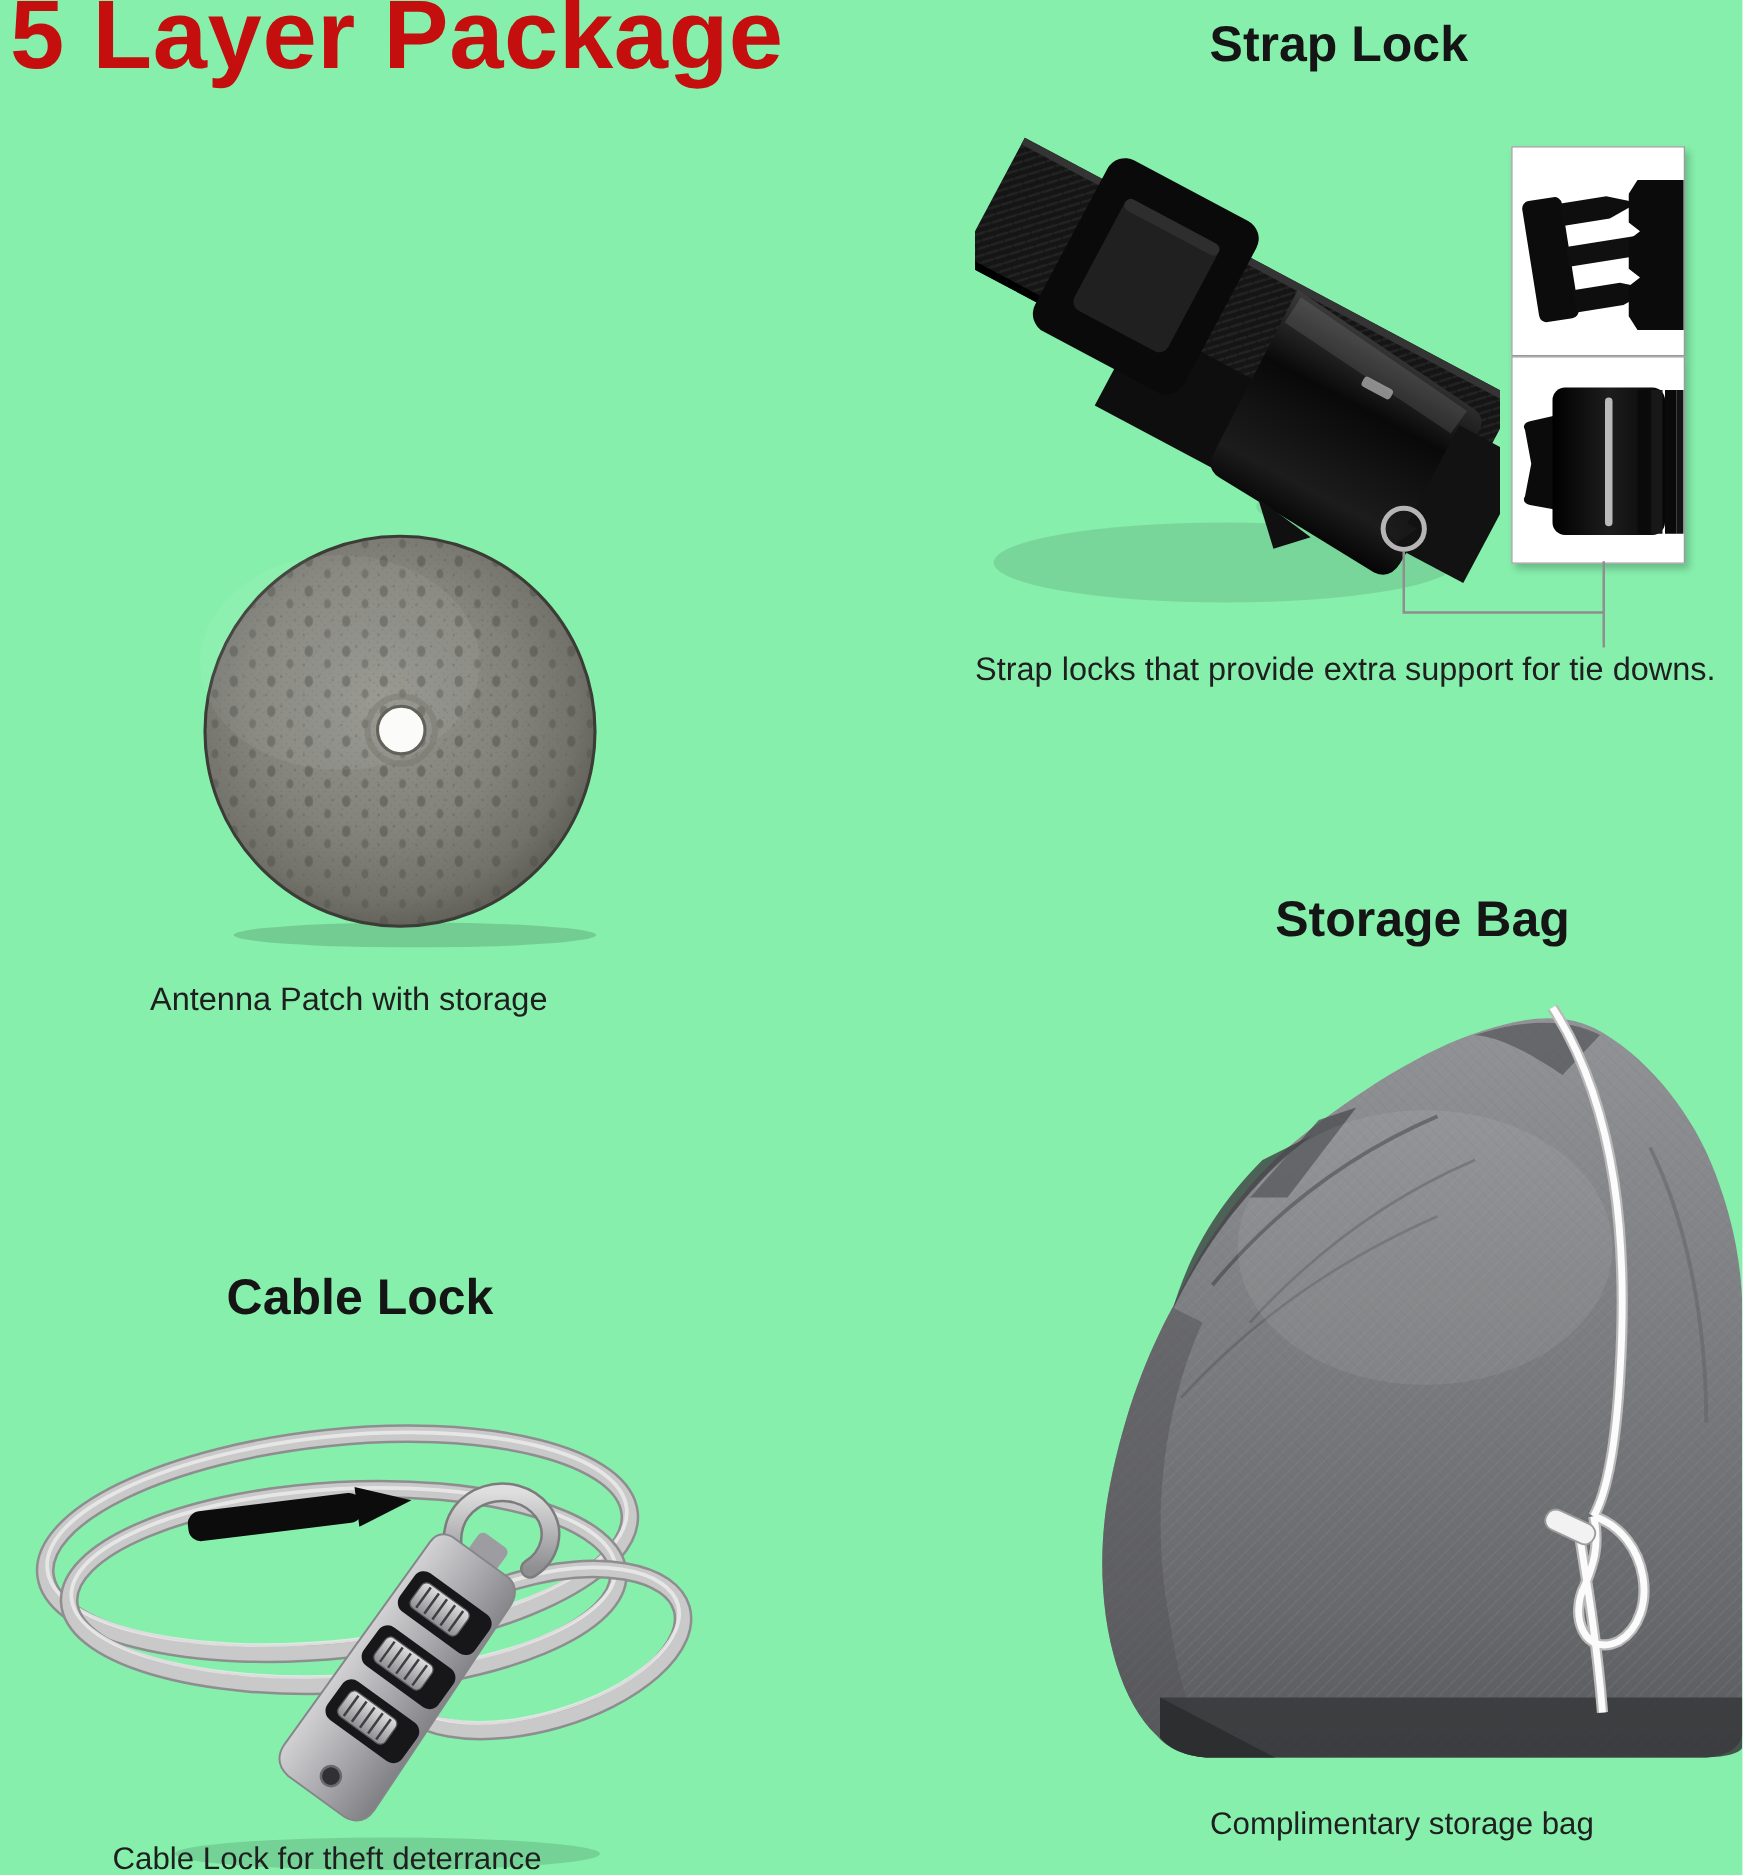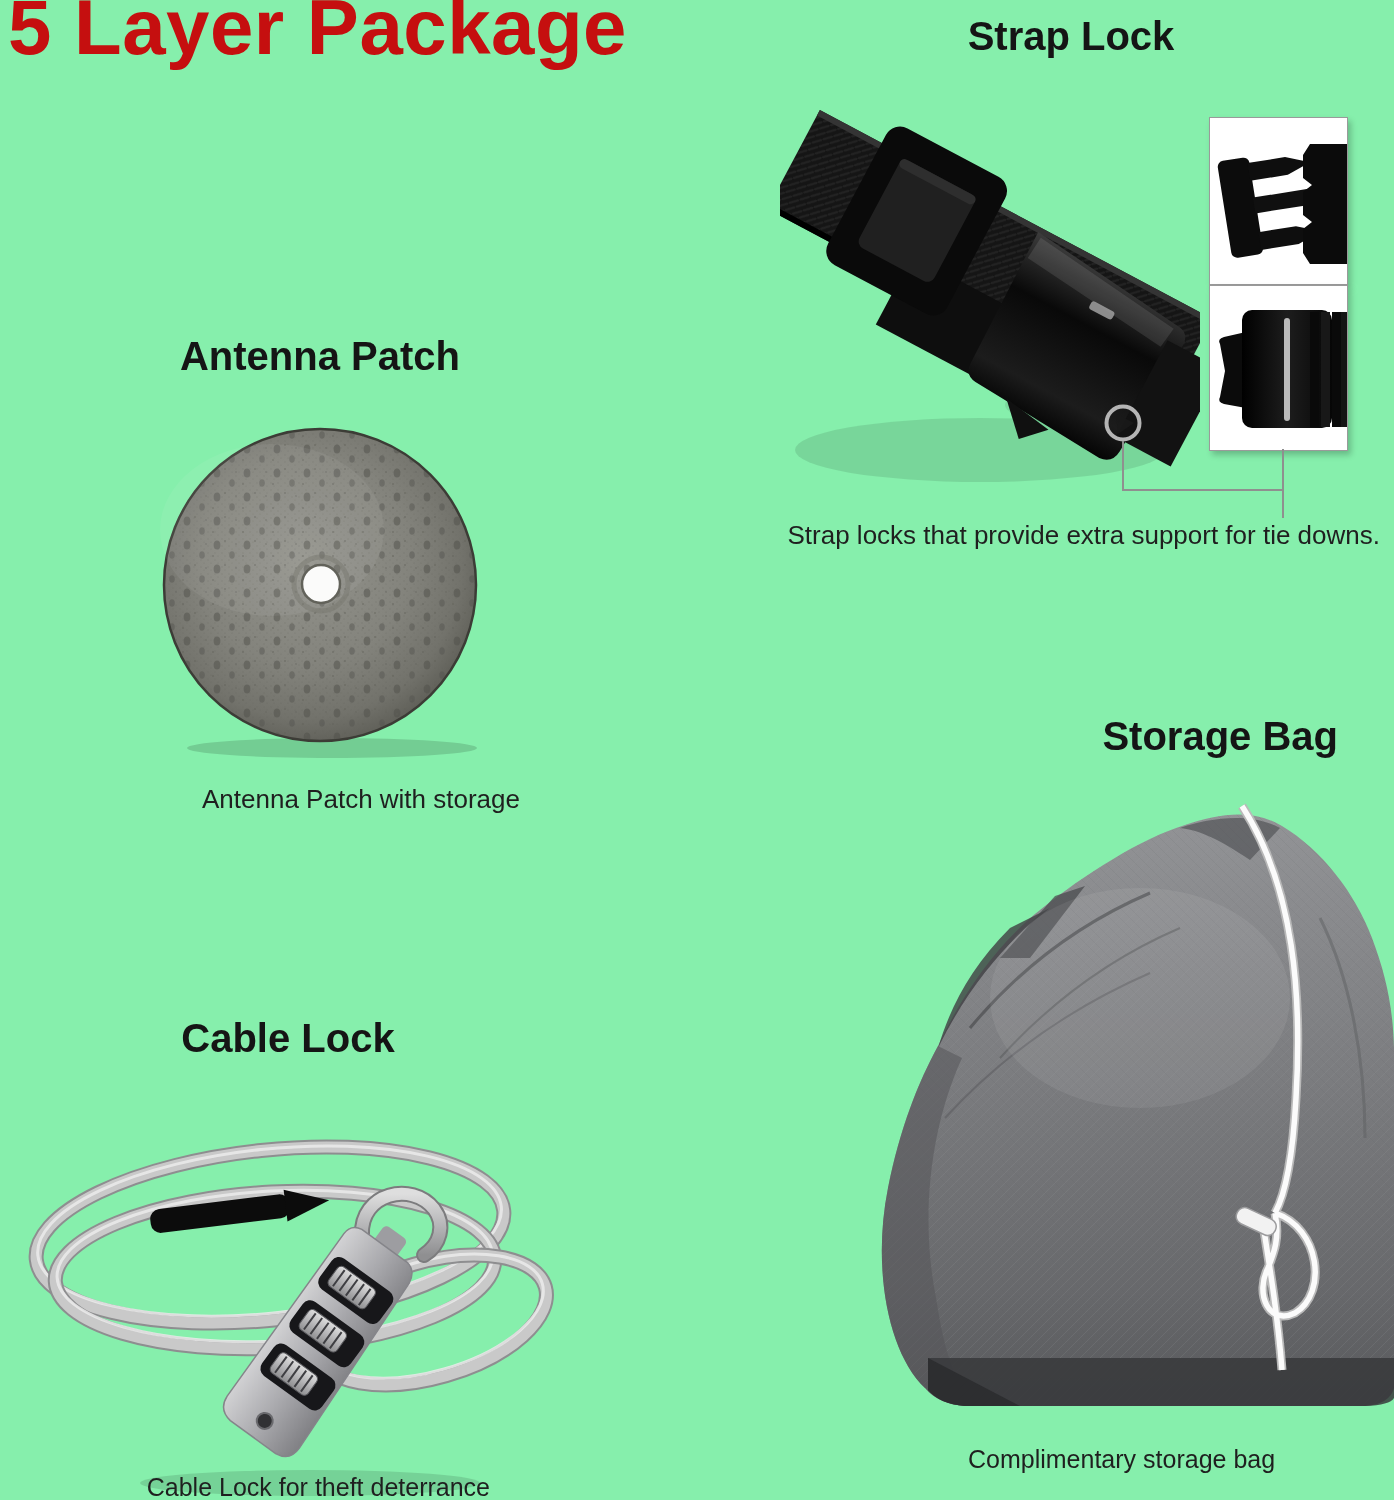--- a/index.html
+++ b/index.html
@@ -6,21 +6,21 @@
   #stage{
     position:relative;width:1394px;height:1500px;overflow:hidden;
     background:#86efac;font-family:Liberation Sans, sans-serif;
   }
   .abs{position:absolute;}
   .heading{
     font-weight:700;font-size:40px;color:#151515;text-align:center;
     line-height:1;white-space:nowrap;
   }
   .caption{
-    font-size:26px;color:#1f1f1f;text-align:right;line-height:1.15;white-space:nowrap;
+    font-size:26px;color:#1f1f1f;text-align:left;line-height:1.15;white-space:nowrap;
   }
   #page-title{
     left:8px;top:-12px;font-size:78px;font-weight:700;line-height:1;
     letter-spacing:.5px;white-space:nowrap;
   }
   .inset-box{
     position:absolute;background:#ffffff;border:1px solid #9a9a9a;
     box-shadow:3px 4px 6px rgba(0,0,0,.22);overflow:hidden;
   }
   svg{display:block;}
@@ -106,21 +106,20 @@
       <rect x="131" y="26" width="6" height="115" fill="#141414"></rect>
     </svg>
   </div>
 
   <svg class="abs" style="left:0;top:0;" width="1394" height="1500" viewBox="0 0 1394 1500" pointer-events="none">
     <path d="M1123,441 L1123,490 L1283,490 M1283,449 L1283,518" fill="none" stroke="#8f8f8f" stroke-width="2"></path>
   </svg>
 
   <div class="abs caption" style="left:780px;top:521px;width:600px;">Strap locks that provide extra support for tie downs.</div>
 
-  <div class="abs heading" style="left:120px;top:336px;width:400px;">Antenna Patch</div>
 
   <svg class="abs" style="left:150px;top:418px;" width="340" height="340" viewBox="0 0 340 340">
     <defs>
       <radialGradient id="discGrad" cx="45%" cy="42%" r="62%">
         <stop offset="0" stop-color="#94948d"></stop>
         <stop offset="0.55" stop-color="#83837c"></stop>
         <stop offset="0.82" stop-color="#72726b"></stop>
         <stop offset="1" stop-color="#5b5b54"></stop>
       </radialGradient>
       <pattern id="discDots" patternUnits="userSpaceOnUse" width="30" height="24">
@@ -139,21 +138,21 @@
     <circle cx="170" cy="167" r="156" fill="url(#discGrad)" stroke="#3c3c36" stroke-width="2.5"></circle>
     <circle cx="170" cy="167" r="155" fill="url(#discDots)"></circle>
     <circle cx="170" cy="167" r="155" fill="url(#discSpeck)" opacity="0.7"></circle>
     <ellipse cx="122" cy="112" rx="112" ry="86" fill="#ffffff" opacity="0.06"></ellipse>
     <circle cx="171" cy="166" r="27" fill="none" stroke="#75756d" stroke-width="5" opacity="0.45"></circle>
     <circle cx="171" cy="166" r="19" fill="#fbfbfa" stroke="#62625a" stroke-width="2.5"></circle>
   </svg>
 
   <div class="abs caption" style="left:120px;top:785px;width:400px;">Antenna Patch with storage</div>
 
-  <div class="abs heading" style="left:938px;top:716px;width:400px;text-align:right;">Storage Bag</div>
+  <div class="abs heading" style="left:938px;top:716px;width:400px;">Storage Bag</div>
 
   <svg class="abs" style="left:850px;top:798px;" width="544" height="616" viewBox="0 0 544 616">
     <defs>
       <linearGradient id="bagGrad" x1="0" y1="0" x2="0" y2="1">
         <stop offset="0" stop-color="#929396"></stop>
         <stop offset="0.45" stop-color="#7b7c7f"></stop>
         <stop offset="0.8" stop-color="#68696c"></stop>
         <stop offset="1" stop-color="#58595c"></stop>
       </linearGradient>
       <pattern id="bagWeave" patternUnits="userSpaceOnUse" width="10" height="10">

